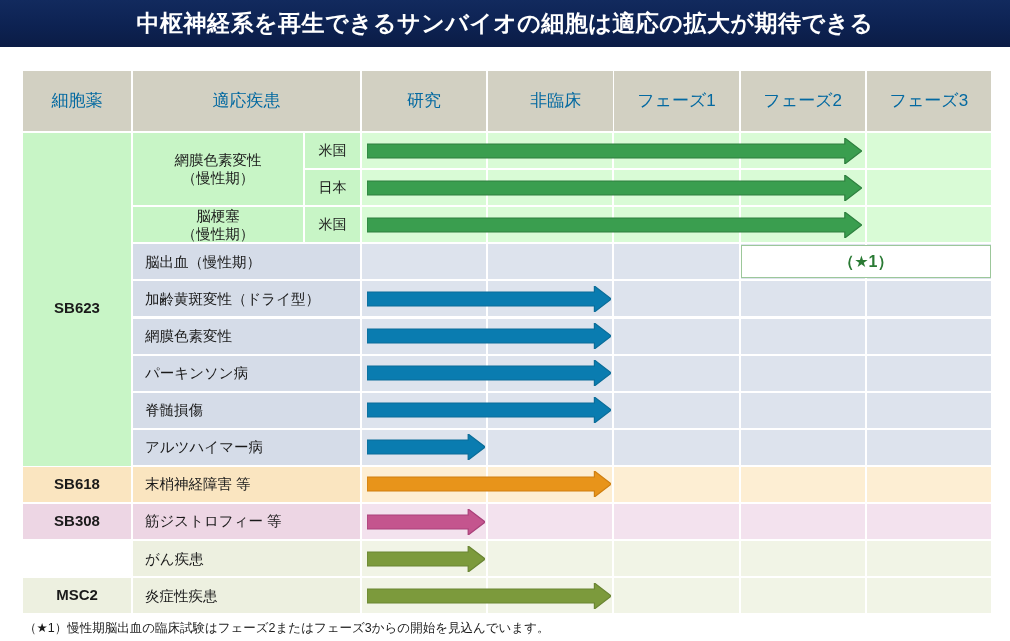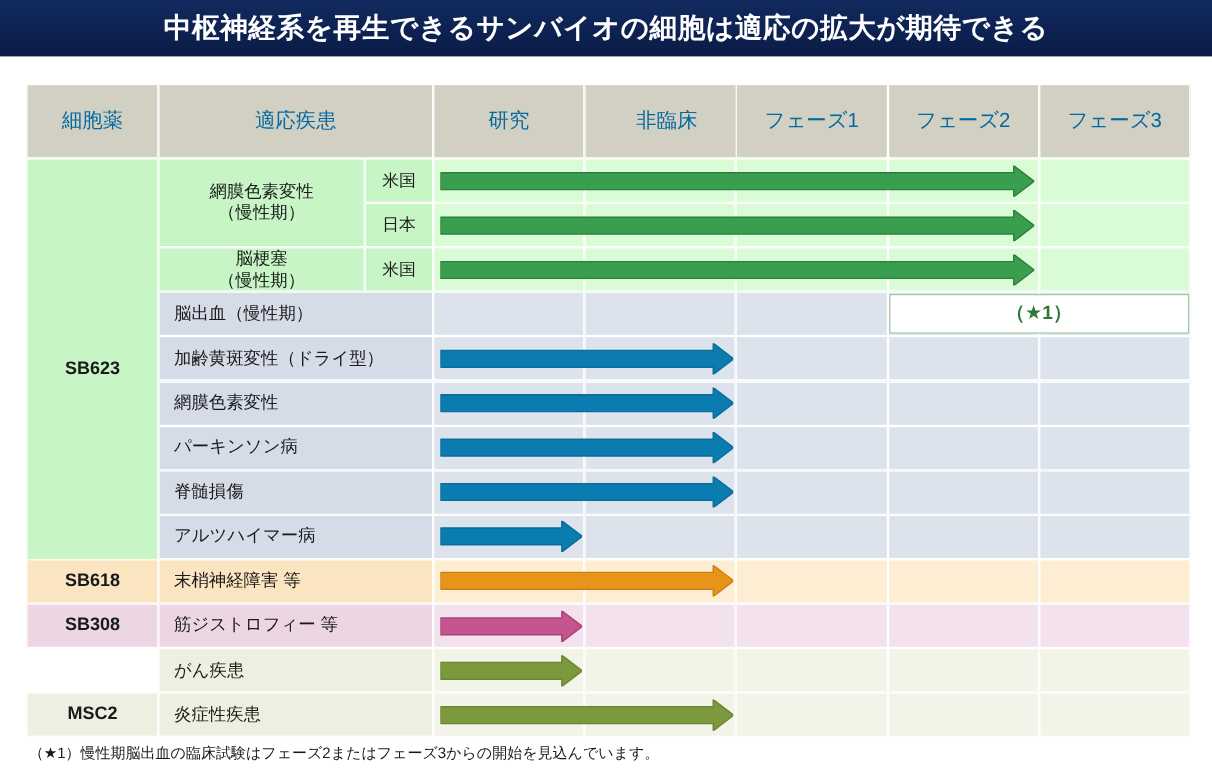--- a/index.html
+++ b/index.html
@@ -149,21 +149,21 @@
       <div class="cell drug-cell bg-cream" style="left: 0px; top: 507.2px; width: 110px; height: 37.1px;">MSC2</div>
       <div class="cell disease-cell center bg-green" style="left: 110px; top: 62px; width: 172px; height: 74.2px; display: flex; flex-direction: column; align-items: center; justify-content: center;">
         <span>網膜色素変性</span>
         <span style="display: block;">（慢性期）</span>
       </div>
       <div class="cell disease-cell center bg-green" style="left: 110px; top: 136.2px; width: 172px; height: 37.1px; display: flex; flex-direction: column; align-items: center; justify-content: center;">
         <span>脳梗塞</span>
         <span style="display: block;">（慢性期）</span>
       </div>
       <div class="cell region-cell bg-green" style="left: 282px; top: 62px; width: 57px; height: 37.1px;">米国</div>
-      <div class="cell region-cell bg-green" style="left: 282px; top: 99.1px; width: 57px; height: 37.1px;">日本</div>
+      <div class="cell region-cell bg-green" style="left: 282px; top: 99.1px; width: 57px; height: 37.1px; font-family: Liberation Serif, serif;">日本</div>
       <div class="cell region-cell bg-green" style="left: 282px; top: 136.2px; width: 57px; height: 37.1px;">米国</div>
       <div class="cell disease-cell bg-blue" style="left: 110px; top: 173.3px; width: 229px; height: 37.1px;">脳出血（慢性期）</div>
       <div class="cell disease-cell bg-blue" style="left: 110px; top: 210.4px; width: 229px; height: 37.1px;">加齢黄斑変性（ドライ型）</div>
       <div class="cell disease-cell bg-blue" style="left: 110px; top: 247.5px; width: 229px; height: 37.1px;">網膜色素変性</div>
       <div class="cell disease-cell bg-blue" style="left: 110px; top: 284.6px; width: 229px; height: 37.1px;">パーキンソン病</div>
       <div class="cell disease-cell bg-blue" style="left: 110px; top: 321.7px; width: 229px; height: 37.1px;">脊髄損傷</div>
       <div class="cell disease-cell bg-blue" style="left: 110px; top: 358.8px; width: 229px; height: 37.1px;">アルツハイマー病</div>
       <div class="cell disease-cell bg-orange" style="left: 110px; top: 395.9px; width: 229px; height: 37.1px;">末梢神経障害 等</div>
       <div class="cell disease-cell bg-pink" style="left: 110px; top: 433px; width: 229px; height: 37.1px;">筋ジストロフィー 等</div>
       <div class="cell disease-cell bg-cream" style="left: 110px; top: 470.1px; width: 229px; height: 37.1px;">がん疾患</div>

